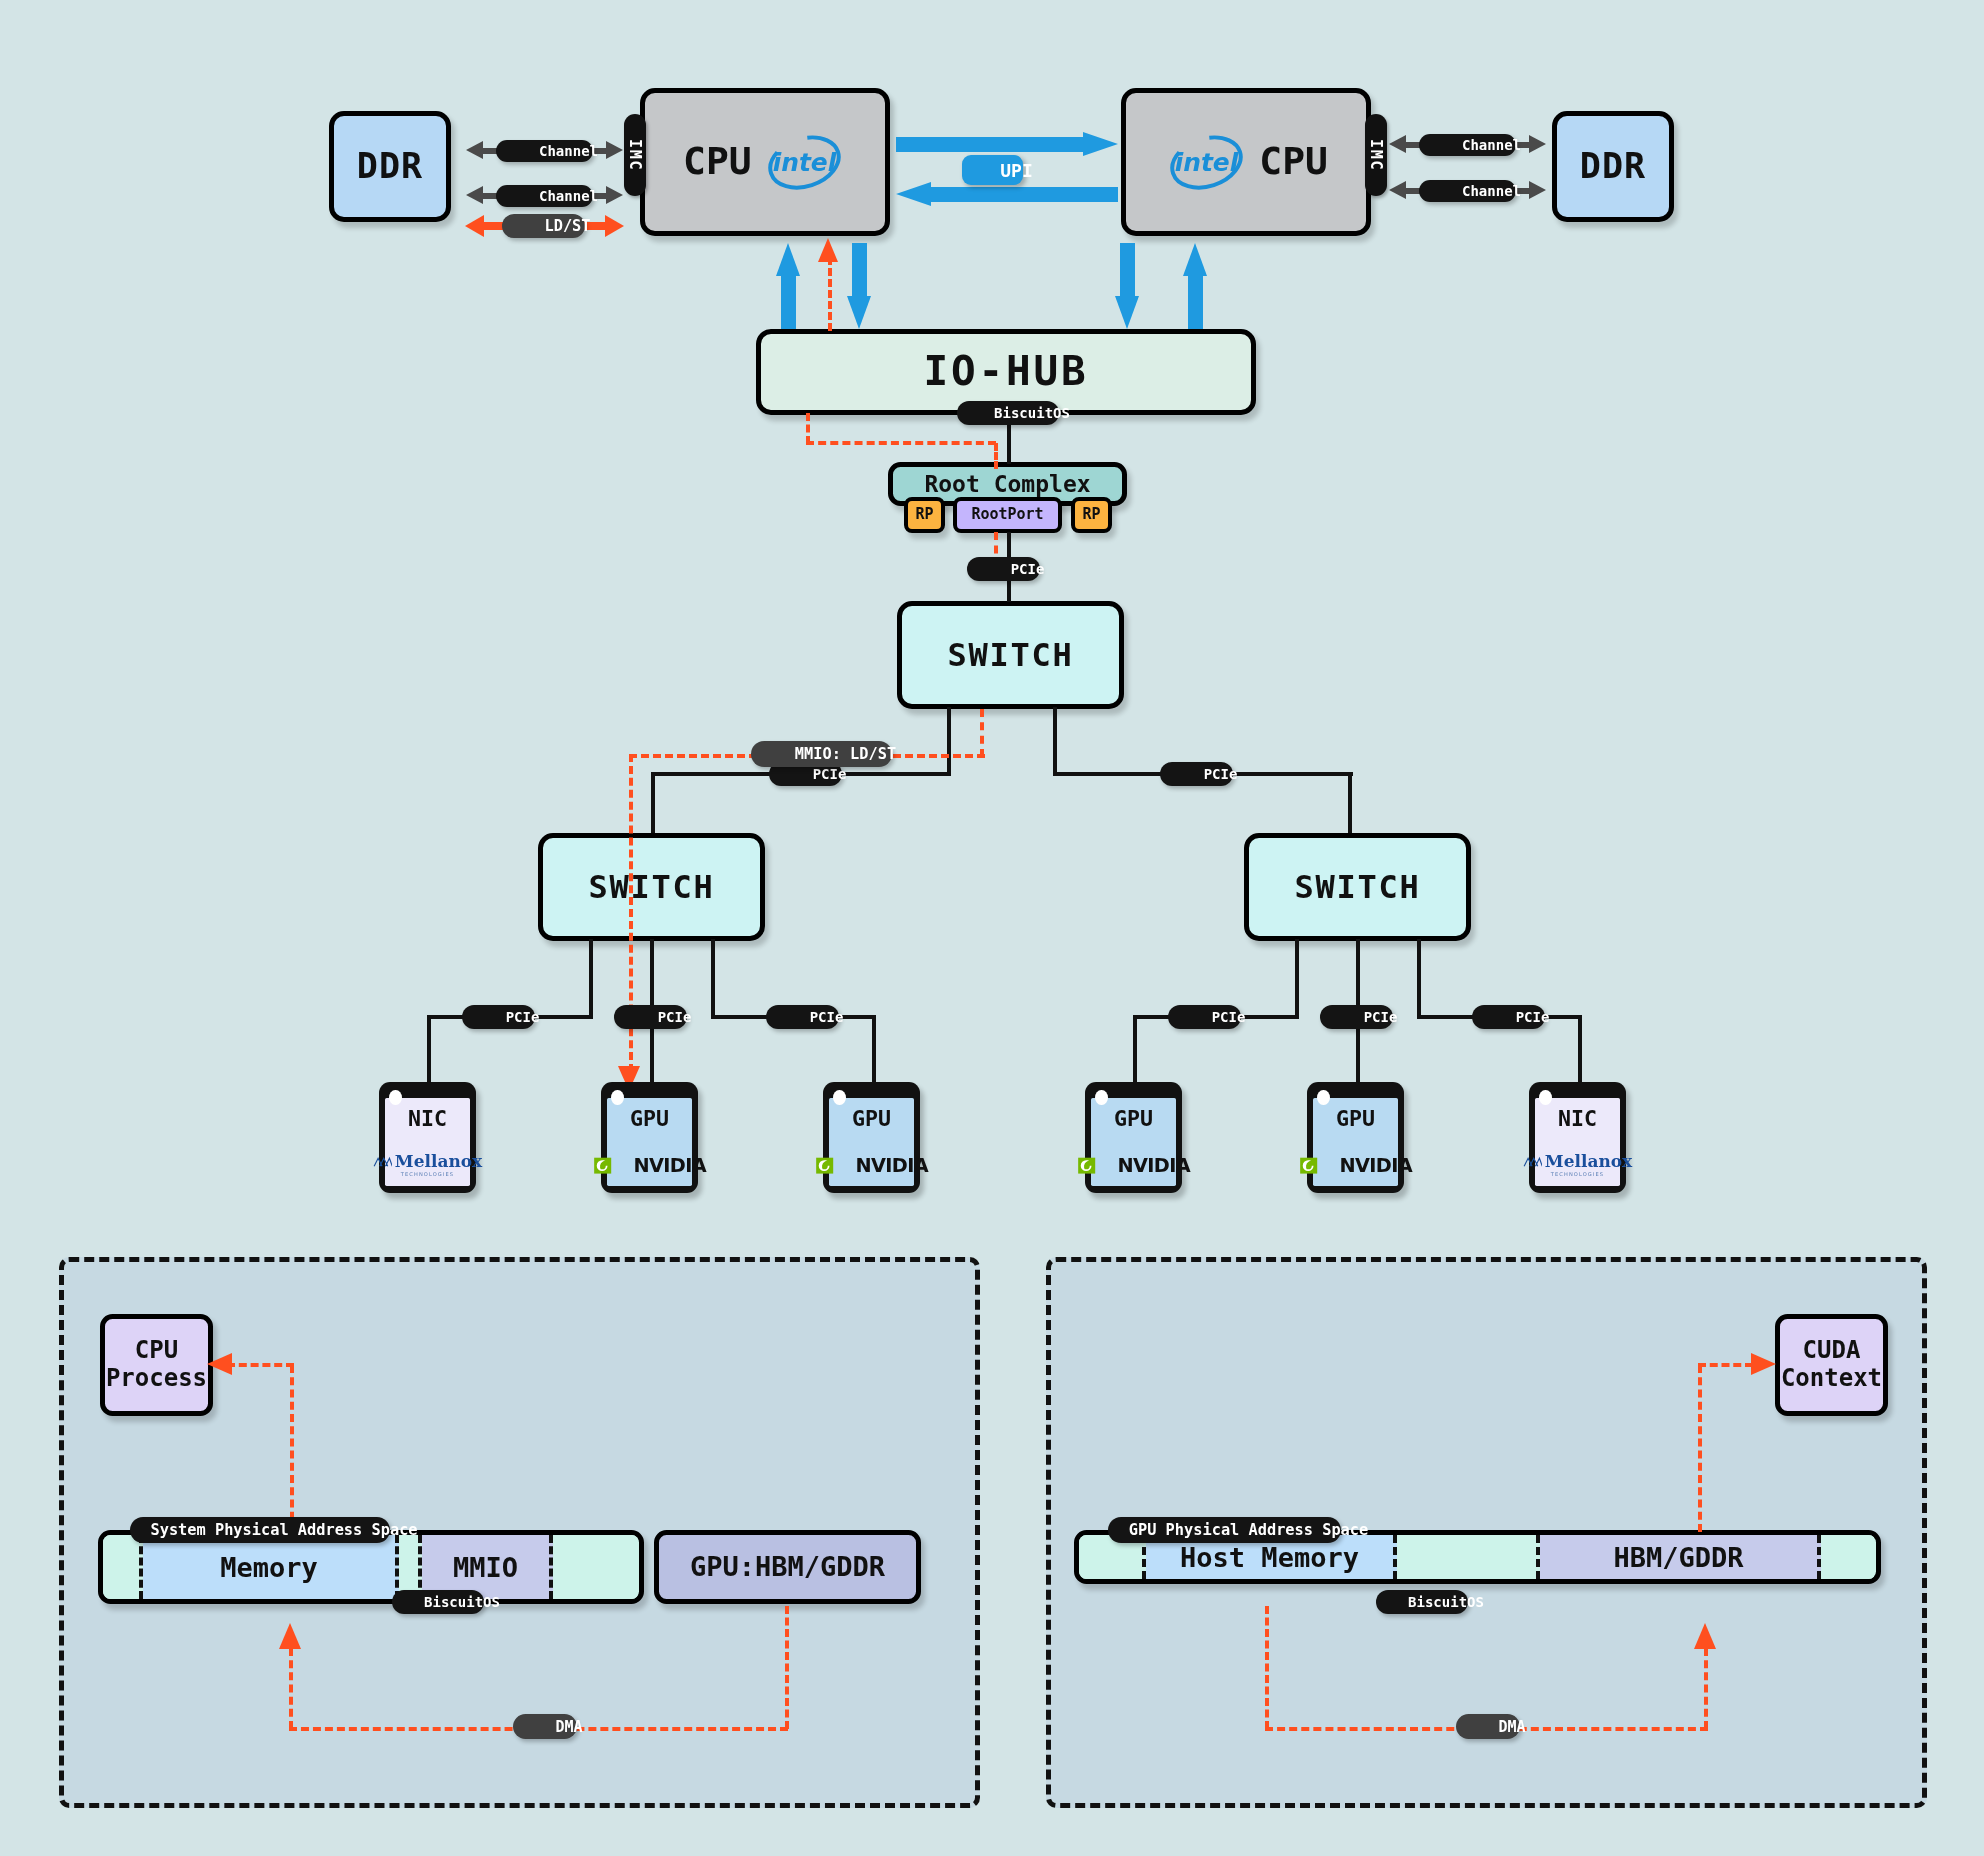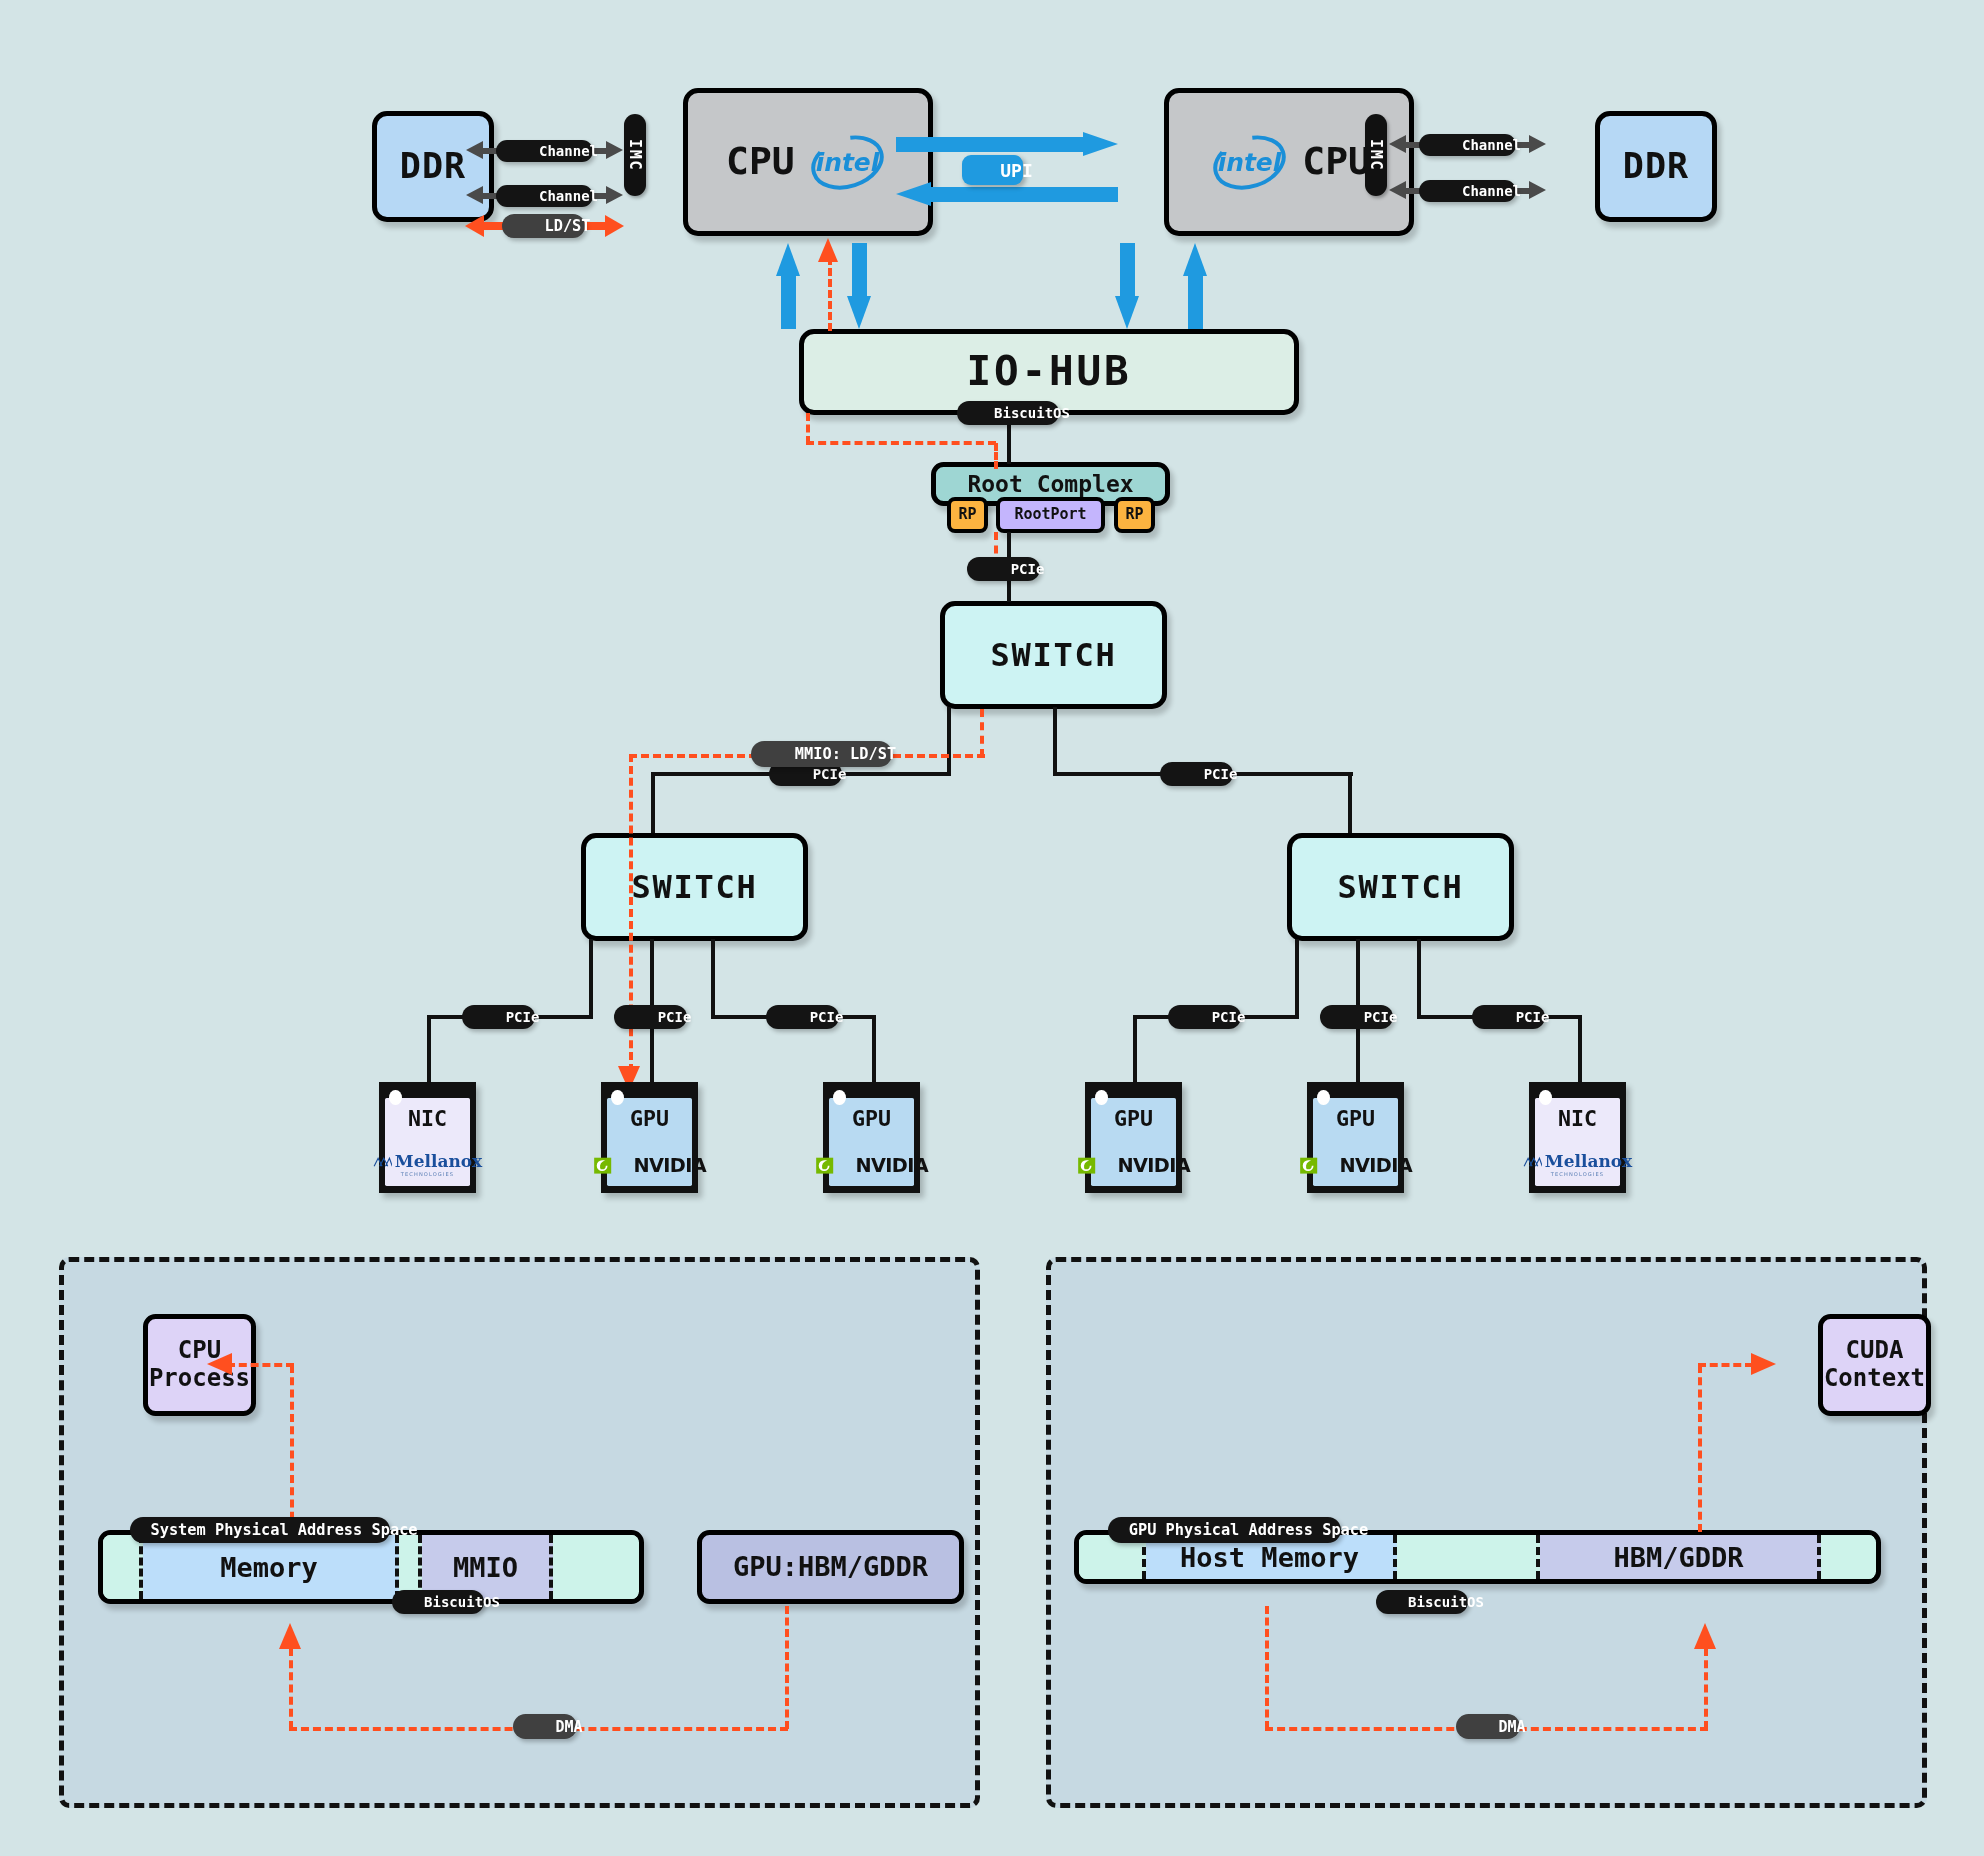--- a/index.html
+++ b/index.html
@@ -15,21 +15,20 @@
   
   .box{
     position:absolute;box-sizing:border-box;
     border:5.7px solid #000;
     border-radius:15px;
     display:flex;align-items:center;justify-content:center;
     font-weight:bold;color:#111;
     box-shadow:4px 5.1px 5.7px rgba(0,0,0,0.18);
     text-align:center;
     line-height:1.15;
-    margin-left:43px;
   }
   .ddr{background:#b6d8f5;font-size:35px;letter-spacing:1.1px;}
   .cpu{background:#c5c7c9;font-size:38px;gap:10.2px;}
   .iohub{background:#dceee6;font-size:41px;letter-spacing:2.8px;}
   .rootcomplex{background:#9ed6d3;font-size:23px;border-width:5.1px;border-radius:12.5px;}
   .switch{background:#cdf3f3;font-size:32px;letter-spacing:1.7px;}
   .purplebox{background:#ddd3f7;font-size:24px;border-width:5.1px;border-radius:12.5px;}
   .hbmbox{background:#b9c0e2;font-size:27px;border-width:5.1px;border-radius:12.5px;}
 
   
@@ -53,21 +52,21 @@
   .dash-o.v{width:0;border-left:4.5px dashed #ff4f1f;}
   .dash-o.h{height:0;border-top:4.5px dashed #ff4f1f;}
 
   
   .arrowbody{position:absolute;}
   .tri{position:absolute;width:0;height:0;}
 
   
   .device{
     position:absolute;box-sizing:border-box;
-    background:#111;border-radius:0;
+    background:#111;border-radius:11px;
     box-shadow:4px 5.1px 5.7px rgba(0,0,0,0.22);
     padding:16px 5.7px 6.8px 5.7px;
     z-index:20;
   }
   .device .dot{
     position:absolute;left:10.2px;top:8px;
     width:12.5px;height:15px;border-radius:50%;background:#fff;
   }
   .device .screen{
     width:100%;height:100%;

